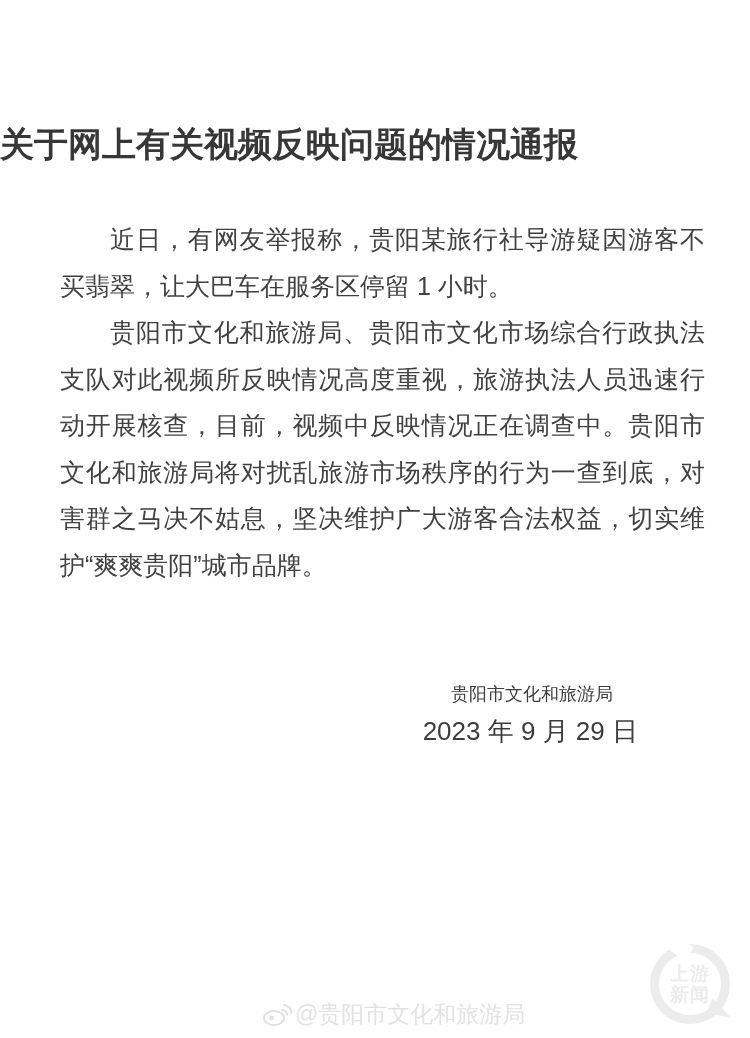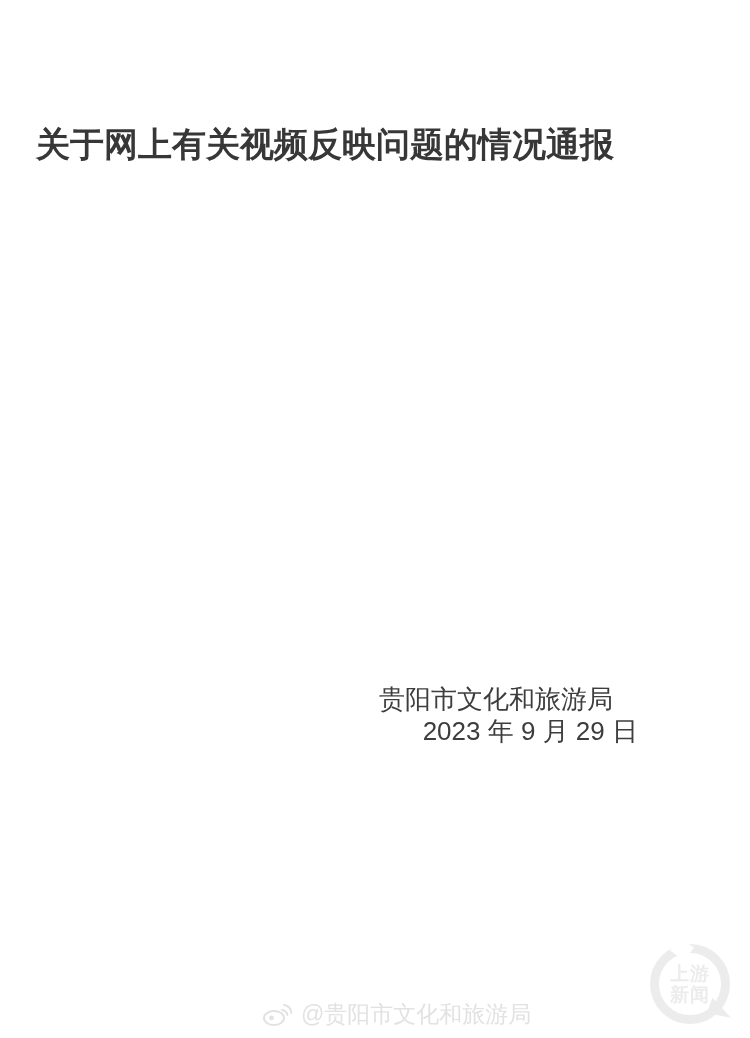--- a/index.html
+++ b/index.html
@@ -13,21 +13,21 @@
     height: 1038px;
     background: #ffffff;
     overflow: hidden;
     font-family: "Liberation Sans", "DejaVu Sans", sans-serif;
   }
   .notice-title {
     position: absolute;
     top: 122px;
     left: 0;
     width: 614px;
-    text-align: right;
+    text-align: left;
     font-size: 34px;
     font-weight: 600;
     color: #373737;
     letter-spacing: 0px;
     margin: 0;
   }
   .notice-body {
     position: absolute;
     top: 216px;
     left: 60px;
@@ -38,37 +38,37 @@
     text-align: justify;
   }
   .notice-body p {
     margin: 0;
     text-indent: 2em;
   }
   .signature-line {
     position: absolute;
     top: 682px;
     right: 137px;
-    font-size: 26px;
+    font-size: 18px;
     color: #3d3d3d;
   }
   .date-line {
     position: absolute;
     top: 714px;
     right: 112px;
     font-size: 26px;
     color: #3d3d3d;
   }
   .weibo-watermark {
     position: absolute;
     left: 262px;
     top: 999px;
     display: flex;
     align-items: center;
-    gap: 9px;
+    gap: 3px;
     color: #e2e2e2;
     font-size: 23px;
     white-space: nowrap;
   }
   .weibo-watermark svg {
     display: block;
   }
   
   .sy-logo {
     position: absolute;
@@ -111,20 +111,24 @@
     clip-path: polygon(0 0, 100% 55%, 10% 100%);
   }
 </style>
 </head>
 <body>
 
 <div class="page">
 
   <h1 class="notice-title">关于网上有关视频反映问题的情况通报</h1>
 
+  <div class="notice-body">
+    <p>近日，有网友举报称，贵阳某旅行社导游疑因游客不买翡翠，让大巴车在服务区停留 1 小时。</p>
+    <p>贵阳市文化和旅游局、贵阳市文化市场综合行政执法支队对此视频所反映情况高度重视，旅游执法人员迅速行动开展核查，目前，视频中反映情况正在调查中。贵阳市文化和旅游局将对扰乱旅游市场秩序的行为一查到底，对害群之马决不姑息，坚决维护广大游客合法权益，切实维护“爽爽贵阳”城市品牌。</p>
+  </div>
 
   <div class="signature-line">贵阳市文化和旅游局</div>
 
   <div class="date-line">2023 年 9 月 29 日</div>
 
   <div class="weibo-watermark">
     <span>
       <svg width="30" height="25" viewBox="0 0 30 25" fill="none">
         <ellipse cx="12" cy="16" rx="10" ry="7" stroke="#e2e2e2" stroke-width="2"></ellipse>
         <circle cx="9.5" cy="16" r="2.4" fill="#e2e2e2"></circle>

